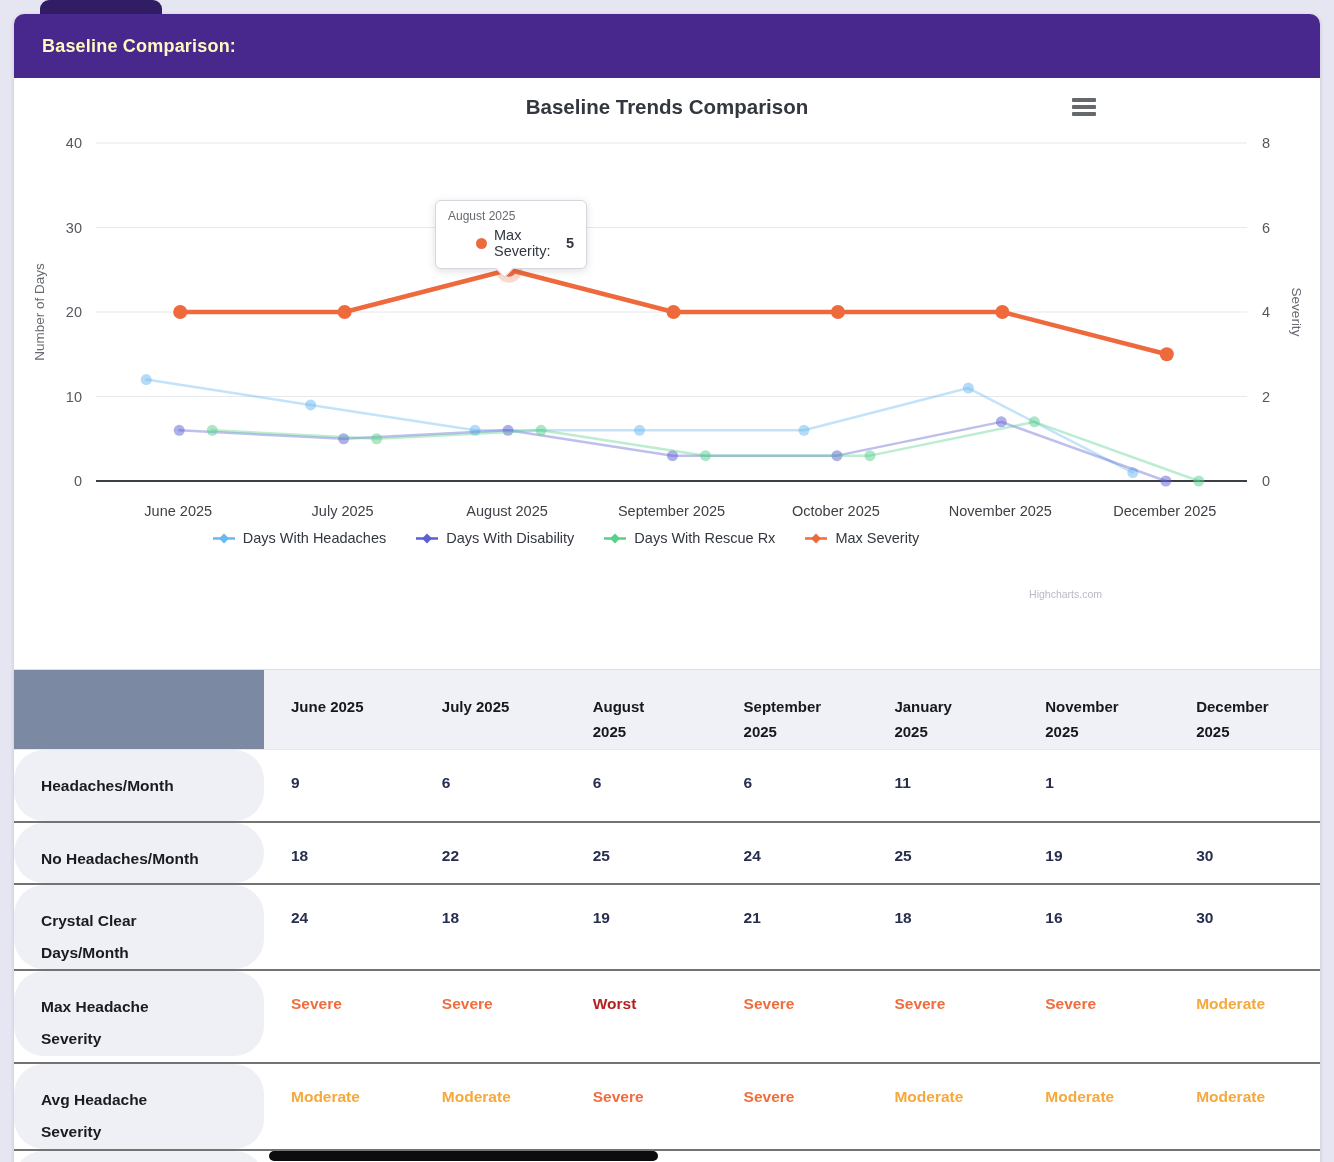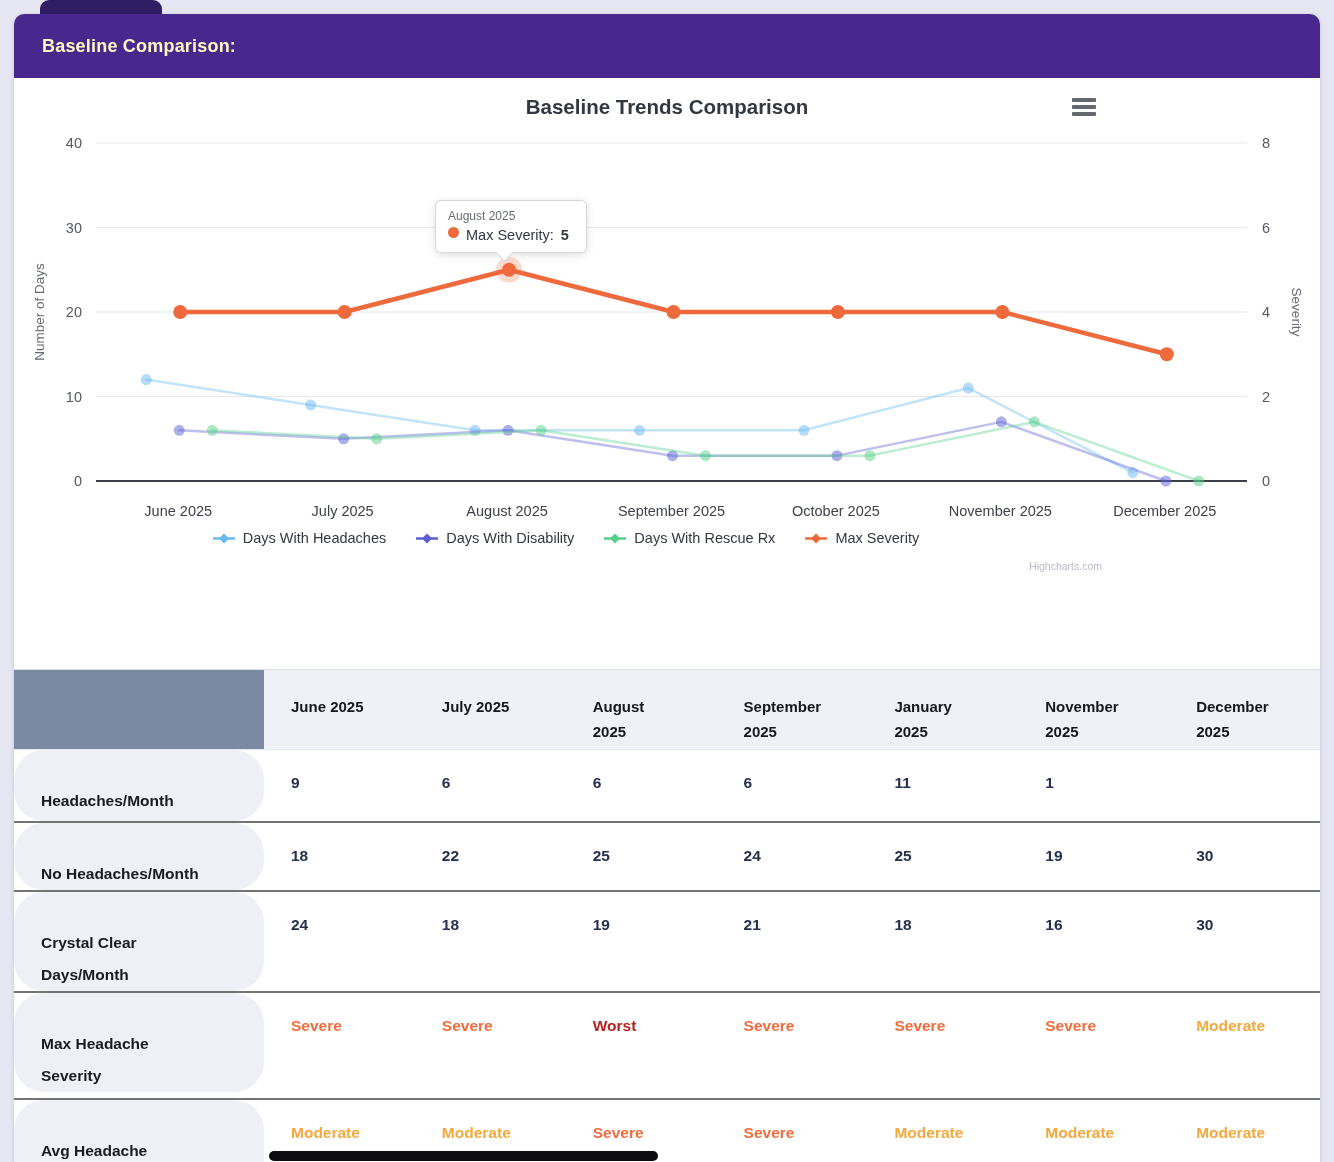--- a/index.html
+++ b/index.html
@@ -23,43 +23,43 @@
   .hamburger { position:absolute; top:20px; right:22px; width:24px; height:18px;
     display:flex; flex-direction:column; justify-content:space-between;
     background:none; border:none; cursor:pointer; padding:0; }
   .hamburger span { display:block; height:3.6px; background:#65686d; border-radius:1px; }
 
   .legend { position:absolute; left:0; top:452px; width:100%;
     display:flex; justify-content:center; gap:30px; }
   .legend-item { display:flex; align-items:center; gap:8px; cursor:pointer; }
   .legend-item .lbl { font-size:14.5px; color:#333740; }
 
-  .credit { position:absolute; right:16px; top:482px; font-size:10.5px; color:#b9bac9; }
+  .credit { position:absolute; right:16px; top:510px; font-size:10.5px; color:#b9bac9; }
 
   .tooltip { position:absolute; left:421px; top:122px; width:152px;
     background:#ffffff; border:1px solid #d6d6de; border-radius:6px;
     box-shadow:0 2px 8px rgba(0,0,0,.13); padding:8px 12px 9px 12px; z-index:4; }
   .tooltip:after { content:""; position:absolute; left:62px; bottom:-7px; width:12px; height:12px;
     background:#fff; border-right:1px solid #d6d6de; border-bottom:1px solid #d6d6de;
     transform:rotate(45deg); }
   .tt-header { font-size:12px; color:#666a70; margin-bottom:4px; }
-  .tt-row { display:flex; gap:7px; font-size:14.5px; color:#333740; }
+  .tt-row { display:flex; align-items:center; gap:7px; font-size:14.5px; color:#333740;margin-left:28px; }
   .tt-dot { width:11px; height:11px; border-radius:50%; background:#ee6a3d; flex:0 0 auto; }
   .tt-val { font-weight:bold; }
 
   .table-wrap { margin-top:9px; border-top:1px solid #dcdee6; }
   .t-row { display:grid; grid-template-columns:250px repeat(7, 1fr); }
   .t-row.bordered { border-top:2px solid #737373; }
   .t-row.light-border { border-top:1px solid #e5e7ee; }
   .t-cell { padding:24px 20px 0 27px; }
   .t-corner { background:#7b8aa2; }
   .t-head-cell { background:#f0f1f7; font-weight:bold; font-size:15px; color:#16181d;
     line-height:25px; white-space:pre-line; padding-right:36px; }
   .t-label { background:#eef0f5; font-weight:bold; font-size:15.5px; color:#191b1f;
-    line-height:32px; white-space:pre-line; padding-top:35px;border-radius:30px; }
+    line-height:32px; white-space:pre-line; padding-top:20px;border-radius:30px; }
   .t-value { background:#ffffff; font-size:15.5px; font-weight:600; color:#272e4f; }
   .t-sev { font-weight:bold; }
 
   .hscroll-thumb { position:absolute; left:269px; top:1151px; width:389px; height:10px;
     background:#0c0c0e; border-radius:6px; z-index:6; cursor:pointer; }
 </style>
 </head>
 <body>
 
 <div class="tab-notch"></div>

